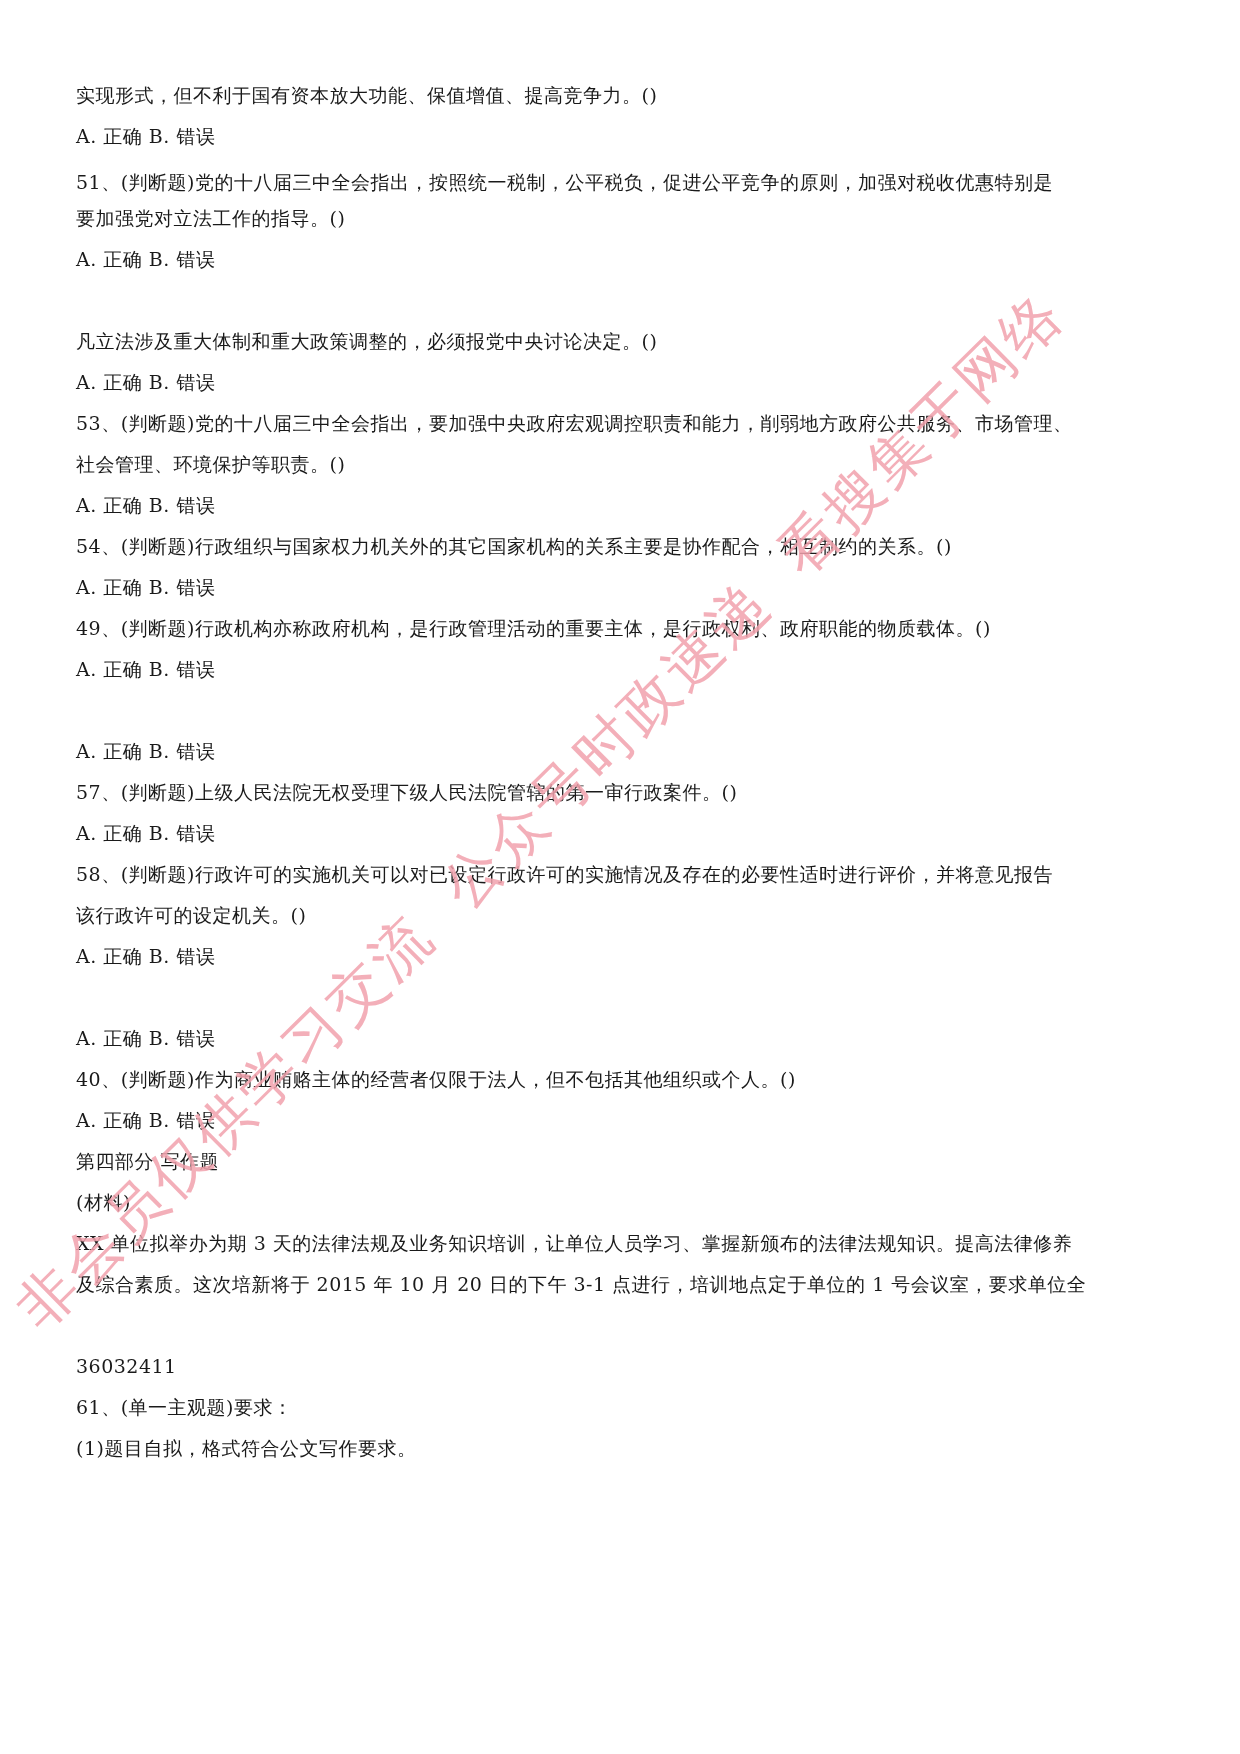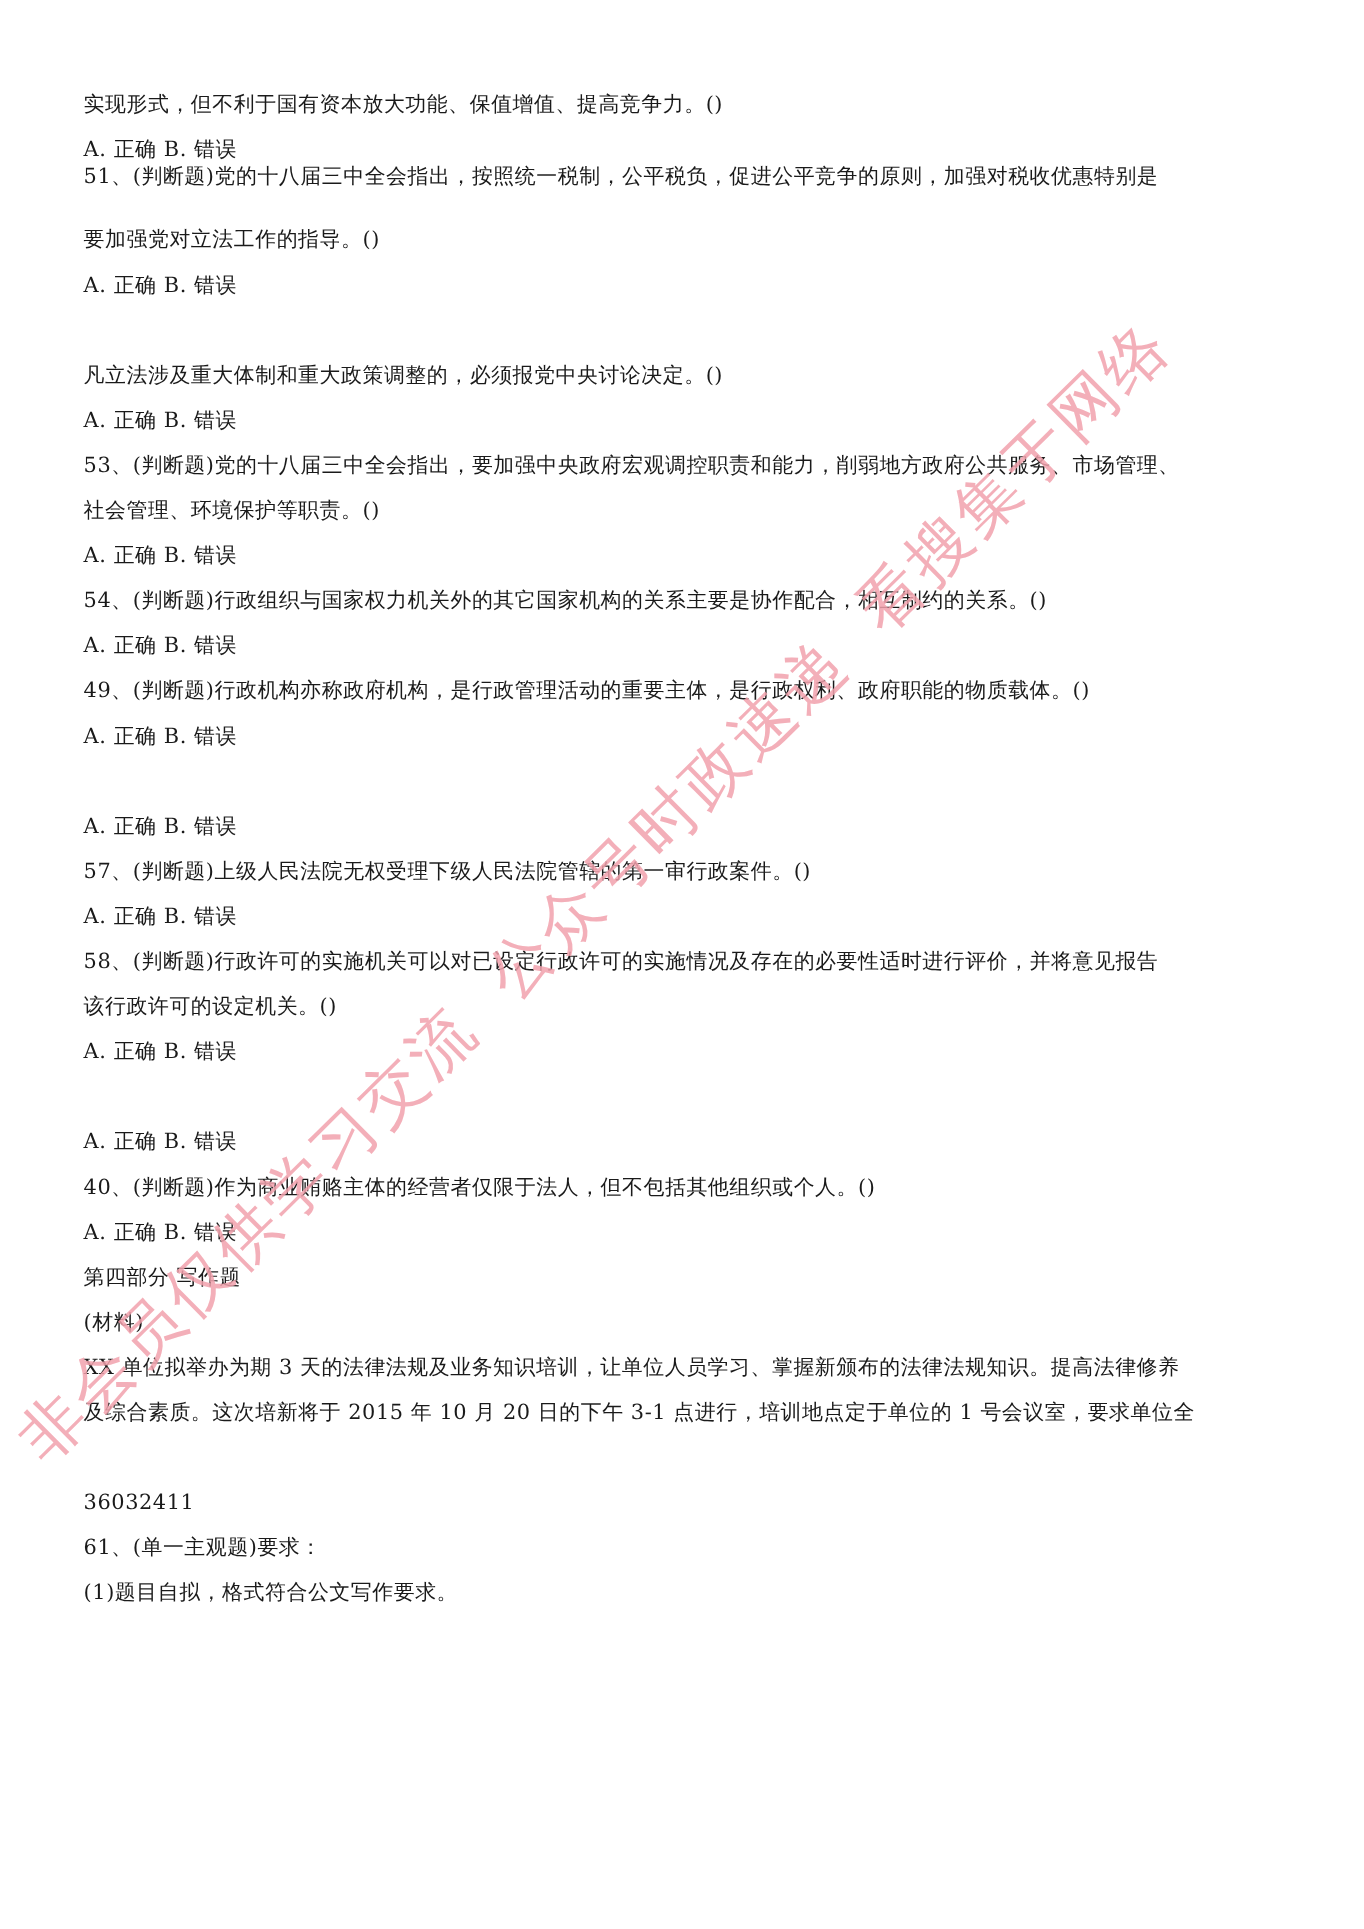--- a/index.html
+++ b/index.html
@@ -51,21 +51,21 @@
     }
     .watermark span + span { margin-left: 40px; }
   </style>
 </head>
 <body>
 
 <div class="page">
 
   <div class="line" style="top:83px">实现形式，但不利于国有资本放大功能、保值增值、提高竞争力。()</div>
   <div class="line" style="top:124px">A. 正确 B. 错误</div>
-  <div class="line" style="top:148px">51、(判断题)党的十八届三中全会指出，按照统一税制，公平税负，促进公平竞争的原则，加强对税收优惠特别是</div>
+  <div class="line" style="top:170px">51、(判断题)党的十八届三中全会指出，按照统一税制，公平税负，促进公平竞争的原则，加强对税收优惠特别是</div>
   <div class="line" style="top:206px">要加强党对立法工作的指导。()</div>
   <div class="line" style="top:247px">A. 正确 B. 错误</div>
   <div class="line" style="top:329px">凡立法涉及重大体制和重大政策调整的，必须报党中央讨论决定。()</div>
   <div class="line" style="top:370px">A. 正确 B. 错误</div>
   <div class="line" style="top:411px">53、(判断题)党的十八届三中全会指出，要加强中央政府宏观调控职责和能力，削弱地方政府公共服务、市场管理、</div>
   <div class="line" style="top:452px">社会管理、环境保护等职责。()</div>
   <div class="line" style="top:493px">A. 正确 B. 错误</div>
   <div class="line" style="top:534px">54、(判断题)行政组织与国家权力机关外的其它国家机构的关系主要是协作配合，相互制约的关系。()</div>
   <div class="line" style="top:575px">A. 正确 B. 错误</div>
   <div class="line" style="top:616px">49、(判断题)行政机构亦称政府机构，是行政管理活动的重要主体，是行政权利、政府职能的物质载体。()</div>

